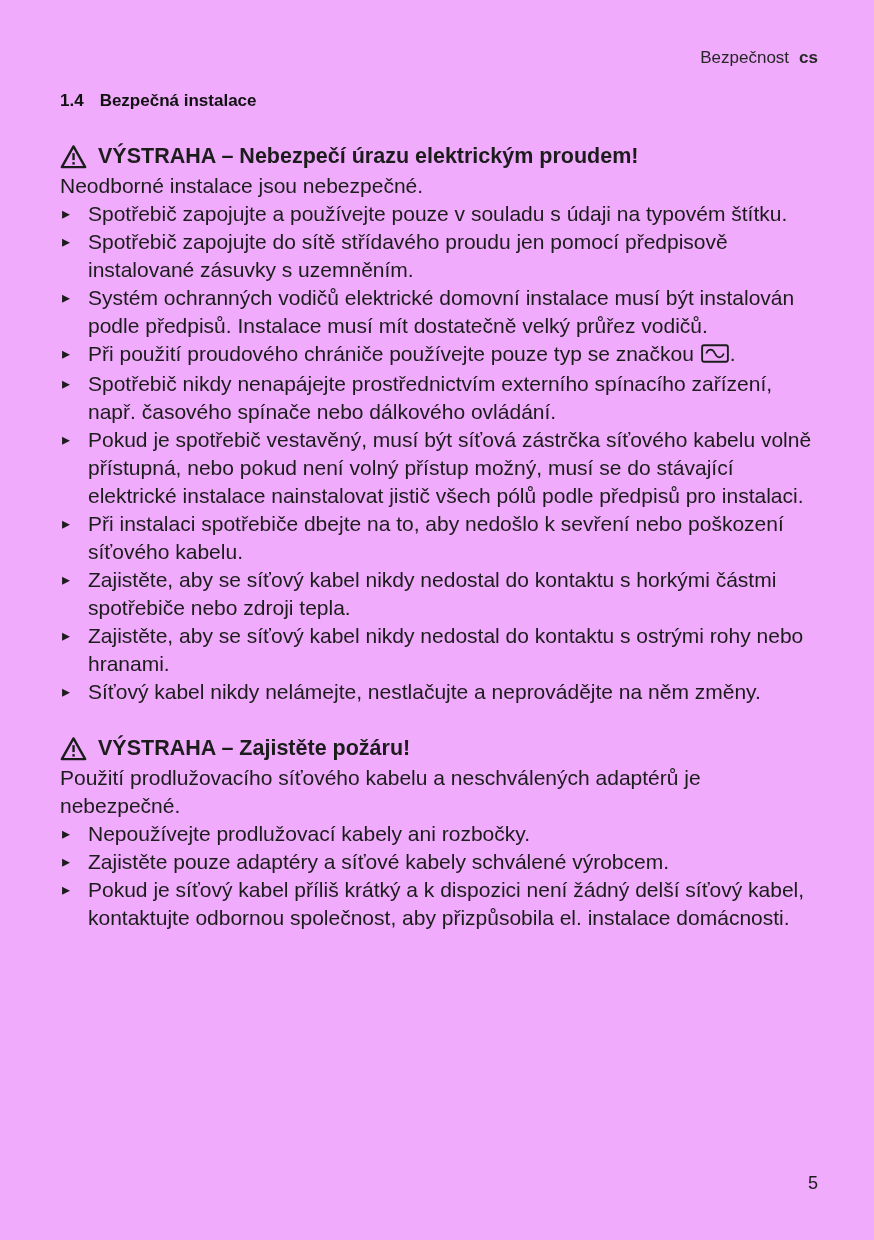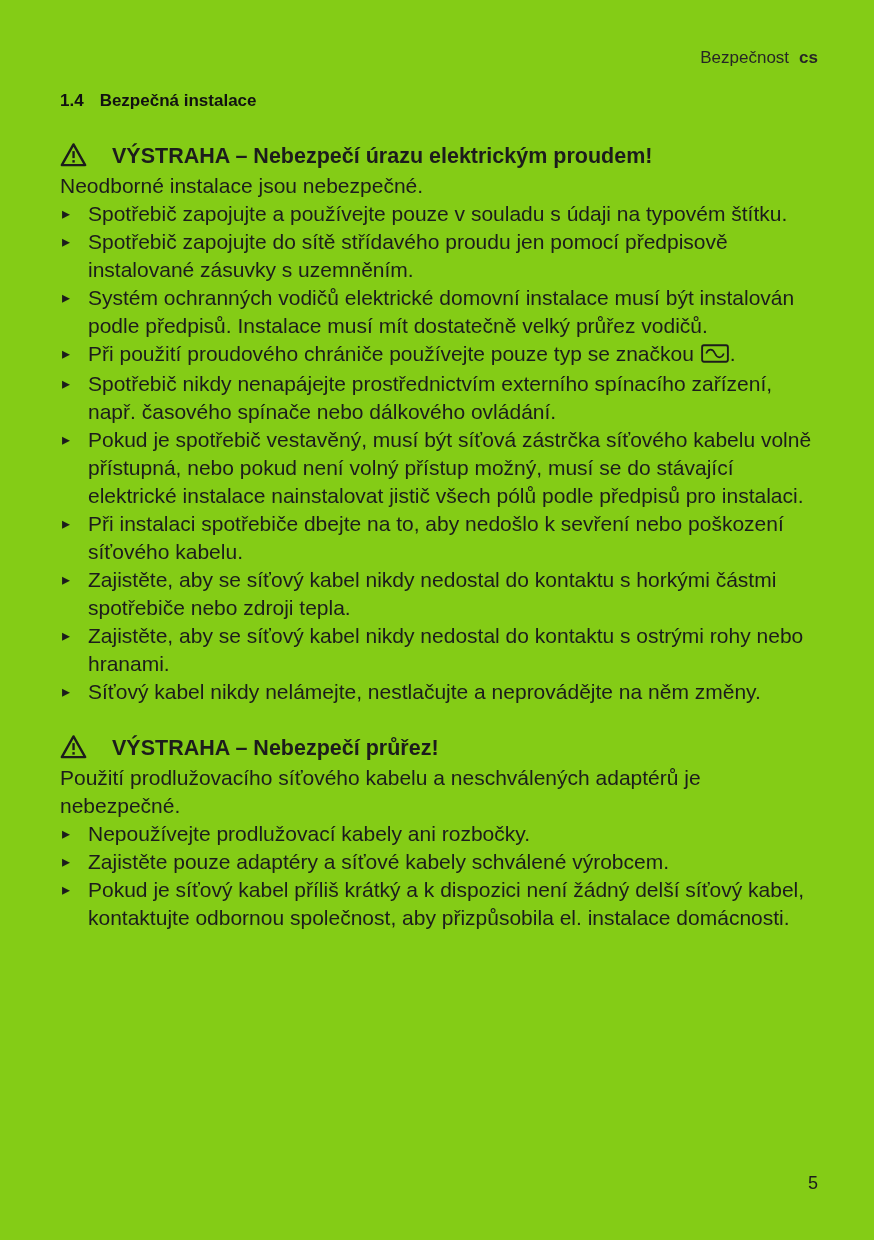--- a/index.html
+++ b/index.html
@@ -1,19 +1,19 @@
 <!DOCTYPE html>
 <html lang="cs"><head>
 <meta charset="utf-8">
 <style>
   html,body{margin:0;padding:0;background:#e8e8e8;}
   .page{
     position:relative;
     width:874px;height:1240px;
-    background:#84cc16;
+    background:#f0abfc;
     font-family:"Liberation Sans","DejaVu Sans",sans-serif;
     color:#1c1c1c;
     overflow:hidden;
     margin:0 auto;
   }
   .running-header{
     position:absolute;top:48px;right:56px;
     font-size:17px;color:#262626;
   }
   .running-header .lang{font-weight:bold;margin-left:10px;}
@@ -22,21 +22,21 @@
     font-size:21px;line-height:28px;
     text-align:left;
     hyphens:auto;
   }
   .doc-title{
     display:flex;gap:16px;
     font-size:17px;font-weight:bold;line-height:30px;
     margin:0 0 26px 0;color:#111;
   }
   .warn-heading{
-    display:flex;align-items:flex-start;gap:25px;
+    display:flex;align-items:center;gap:11px;
     font-size:21.5px;font-weight:bold;line-height:28px;
     margin:0 0 2px 0;
   }
   .warn-heading .warn-icon{flex:0 0 auto;display:inline-flex;}
   .section2{margin-top:28px;}
   p.para{margin:0;}
   ul.bullets{list-style:none;margin:0;padding:0;}
   ul.bullets li{
     position:relative;
     padding-left:28px;
@@ -138,21 +138,21 @@
 
     <div class="section section2">
       <div class="warn-heading">
         <span class="warn-icon">
           <svg width="27" height="25" viewBox="0 0 24 22" aria-hidden="true">
             <path d="M12 2 L22.4 20.4 H1.6 Z" fill="none" stroke="#1c1c1c" stroke-width="2.1" stroke-linejoin="round"></path>
             <rect x="11" y="8" width="2.1" height="6.2" fill="#1c1c1c"></rect>
             <rect x="11" y="16" width="2.1" height="2.2" fill="#1c1c1c"></rect>
           </svg>
         </span>
-        <span>VÝSTRAHA – Nebezpečí průřez!</span>
+        <span>VÝSTRAHA – Zajistěte požáru!</span>
       </div>
       <p class="para">Použití prodlužovacího síťového kabelu a neschválených adaptérů je nebezpečné.</p>
 
       <ul class="bullets">
         <li>
           <span class="marker">▸</span>
           <span>Nepoužívejte prodlužovací kabely ani rozbočky.</span>
         </li>
         <li>
           <span class="marker">▸</span>

